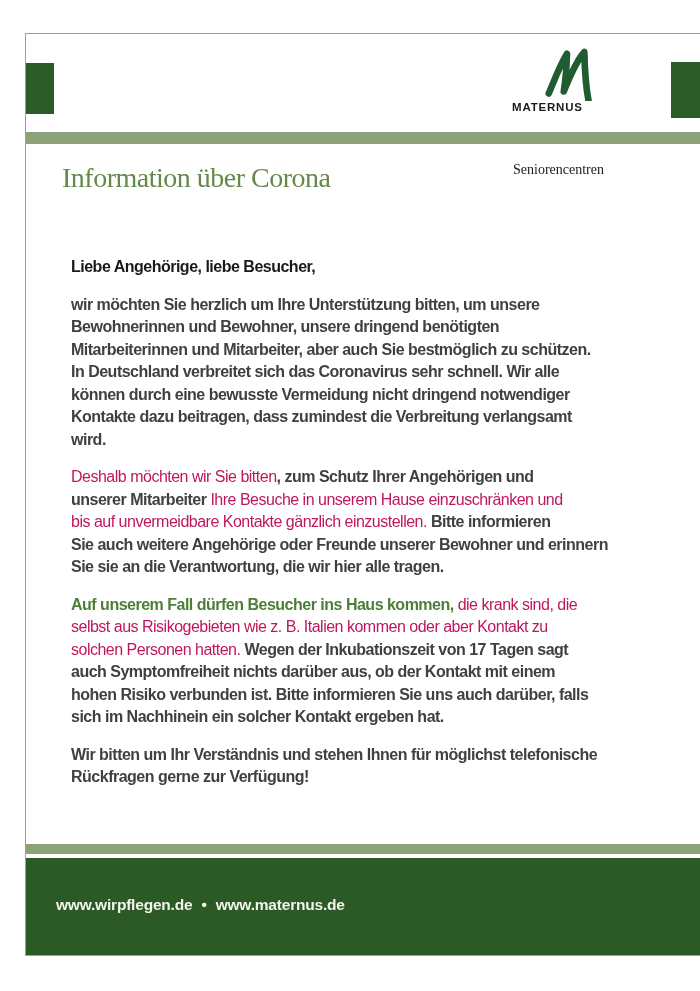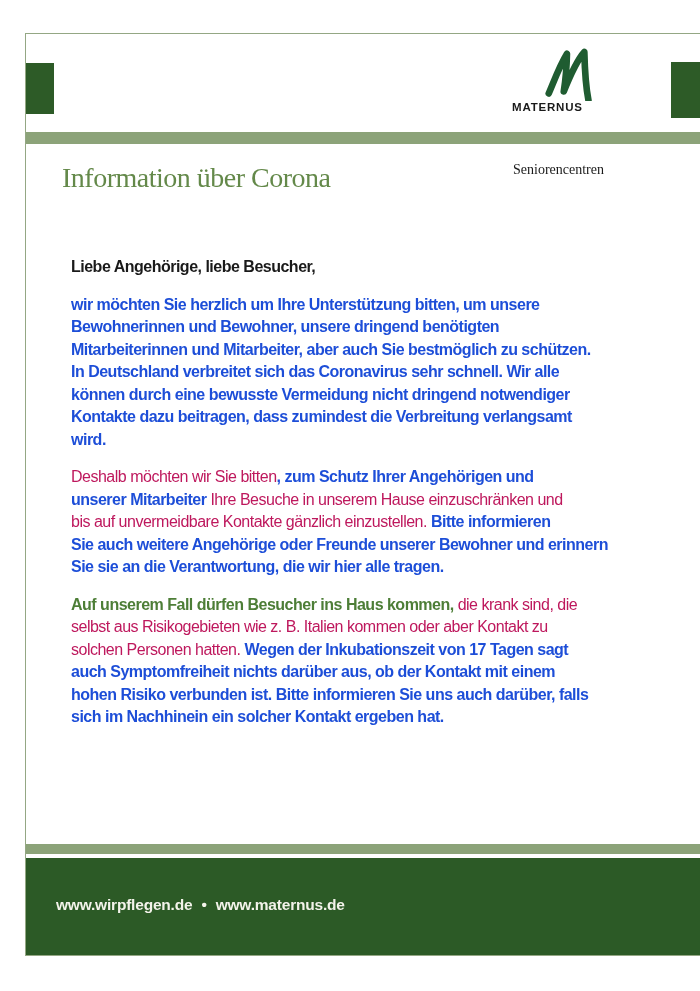--- a/index.html
+++ b/index.html
@@ -104,21 +104,21 @@
   }
   .para {
     margin: 0 0 15px 8px;
     font-size: 16px;
     font-weight: 700;
     line-height: 22.5px;
     letter-spacing: -0.5px;
     color: #1a1a1a;
     white-space: pre-line;
   }
-  .r-black { color: #1d4ed8; font-weight: 700; }
+  .r-black { color: #404040; font-weight: 700; }
   .r-green { color: #be185d; font-weight: 400; }
   .r-green-bold { color: #4d7e37; font-weight: 700; }
   .footer-block {
     position: absolute;
     left: 0;
     right: 0;
     top: 824px;
     height: 97px;
     background: #2c5a26;
   }
@@ -173,20 +173,22 @@
 unserer Mitarbeiter </span><span class="r-green">Ihre Besuche in unserem Hause einzuschränken und
 bis auf unvermeidbare Kontakte gänzlich einzustellen.</span><span class="r-black"> Bitte informieren
 Sie auch weitere Angehörige oder Freunde unserer Bewohner und erinnern
 Sie sie an die Verantwortung, die wir hier alle tragen.</span></p>
       <p class="para"><span class="r-green-bold">Auf unserem Fall dürfen Besucher ins Haus kommen,</span><span class="r-green"> die krank sind, die
 selbst aus Risikogebieten wie z. B. Italien kommen oder aber Kontakt zu
 solchen Personen hatten.</span><span class="r-black"> Wegen der Inkubationszeit von 17 Tagen sagt
 auch Symptomfreiheit nichts darüber aus, ob der Kontakt mit einem
 hohen Risiko verbunden ist. Bitte informieren Sie uns auch darüber, falls
 sich im Nachhinein ein solcher Kontakt ergeben hat.</span></p>
+      <p class="para"><span class="r-black">Wir bitten um Ihr Verständnis und stehen Ihnen für möglichst telefonische
+Rückfragen gerne zur Verfügung!</span></p>
     </div>
 
     <div class="bar bottom"></div>
 
     <div class="footer-block">
       <div class="footer-links"><span>www.wirpflegen.de</span><span class="sep">•</span><span>www.maternus.de</span></div>
     </div>
 
   </div>
 </div>

